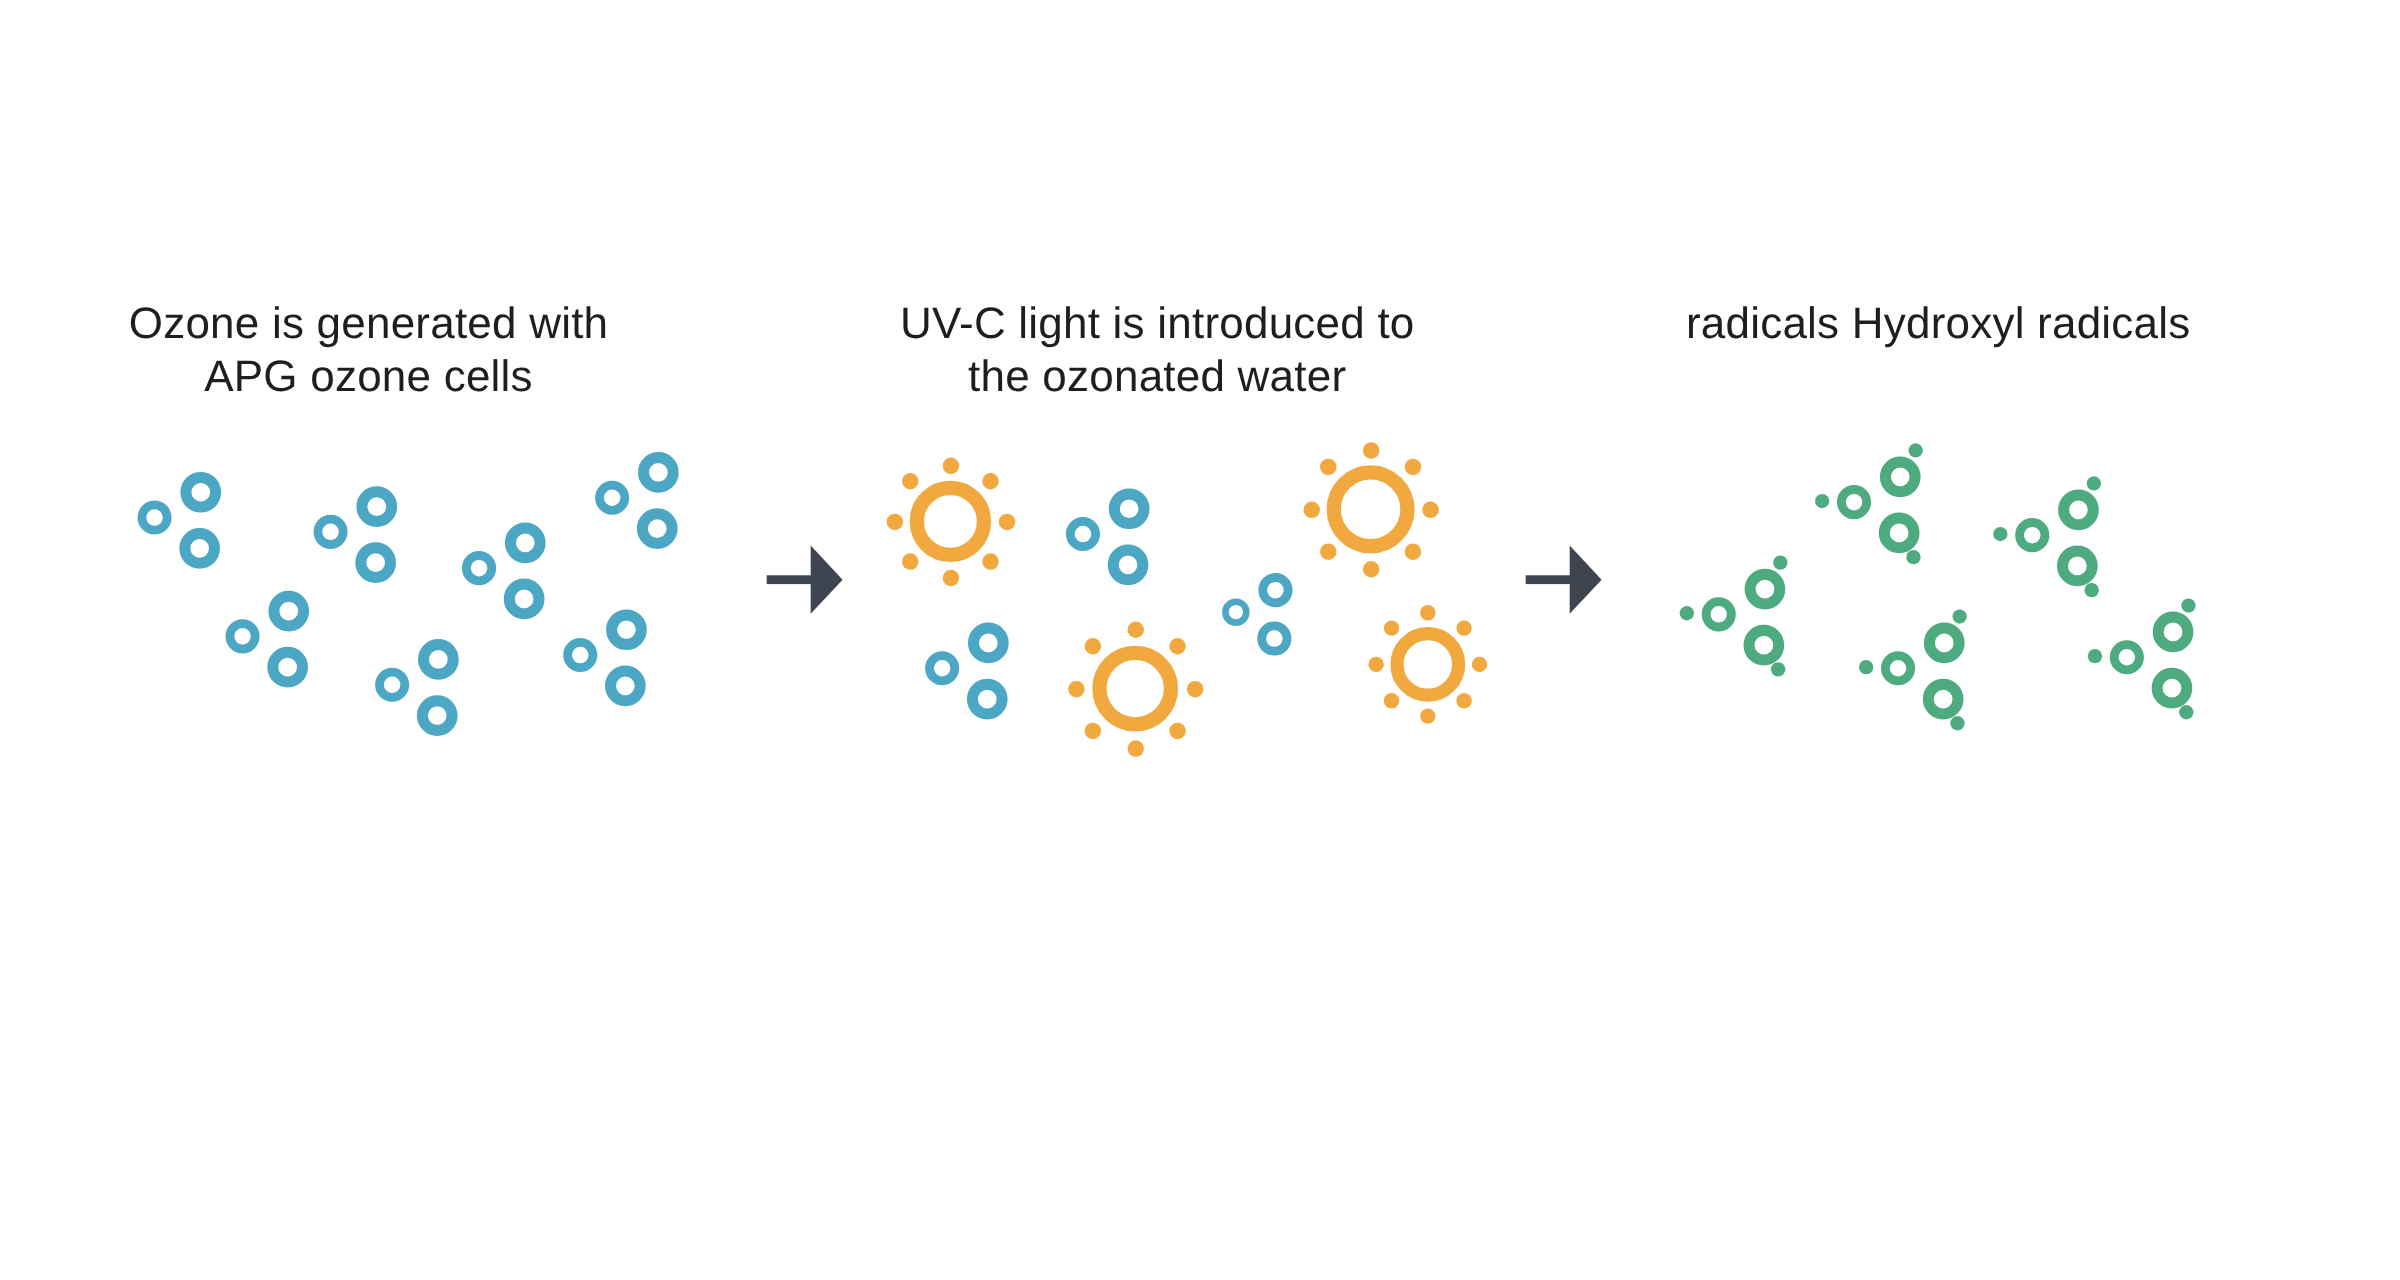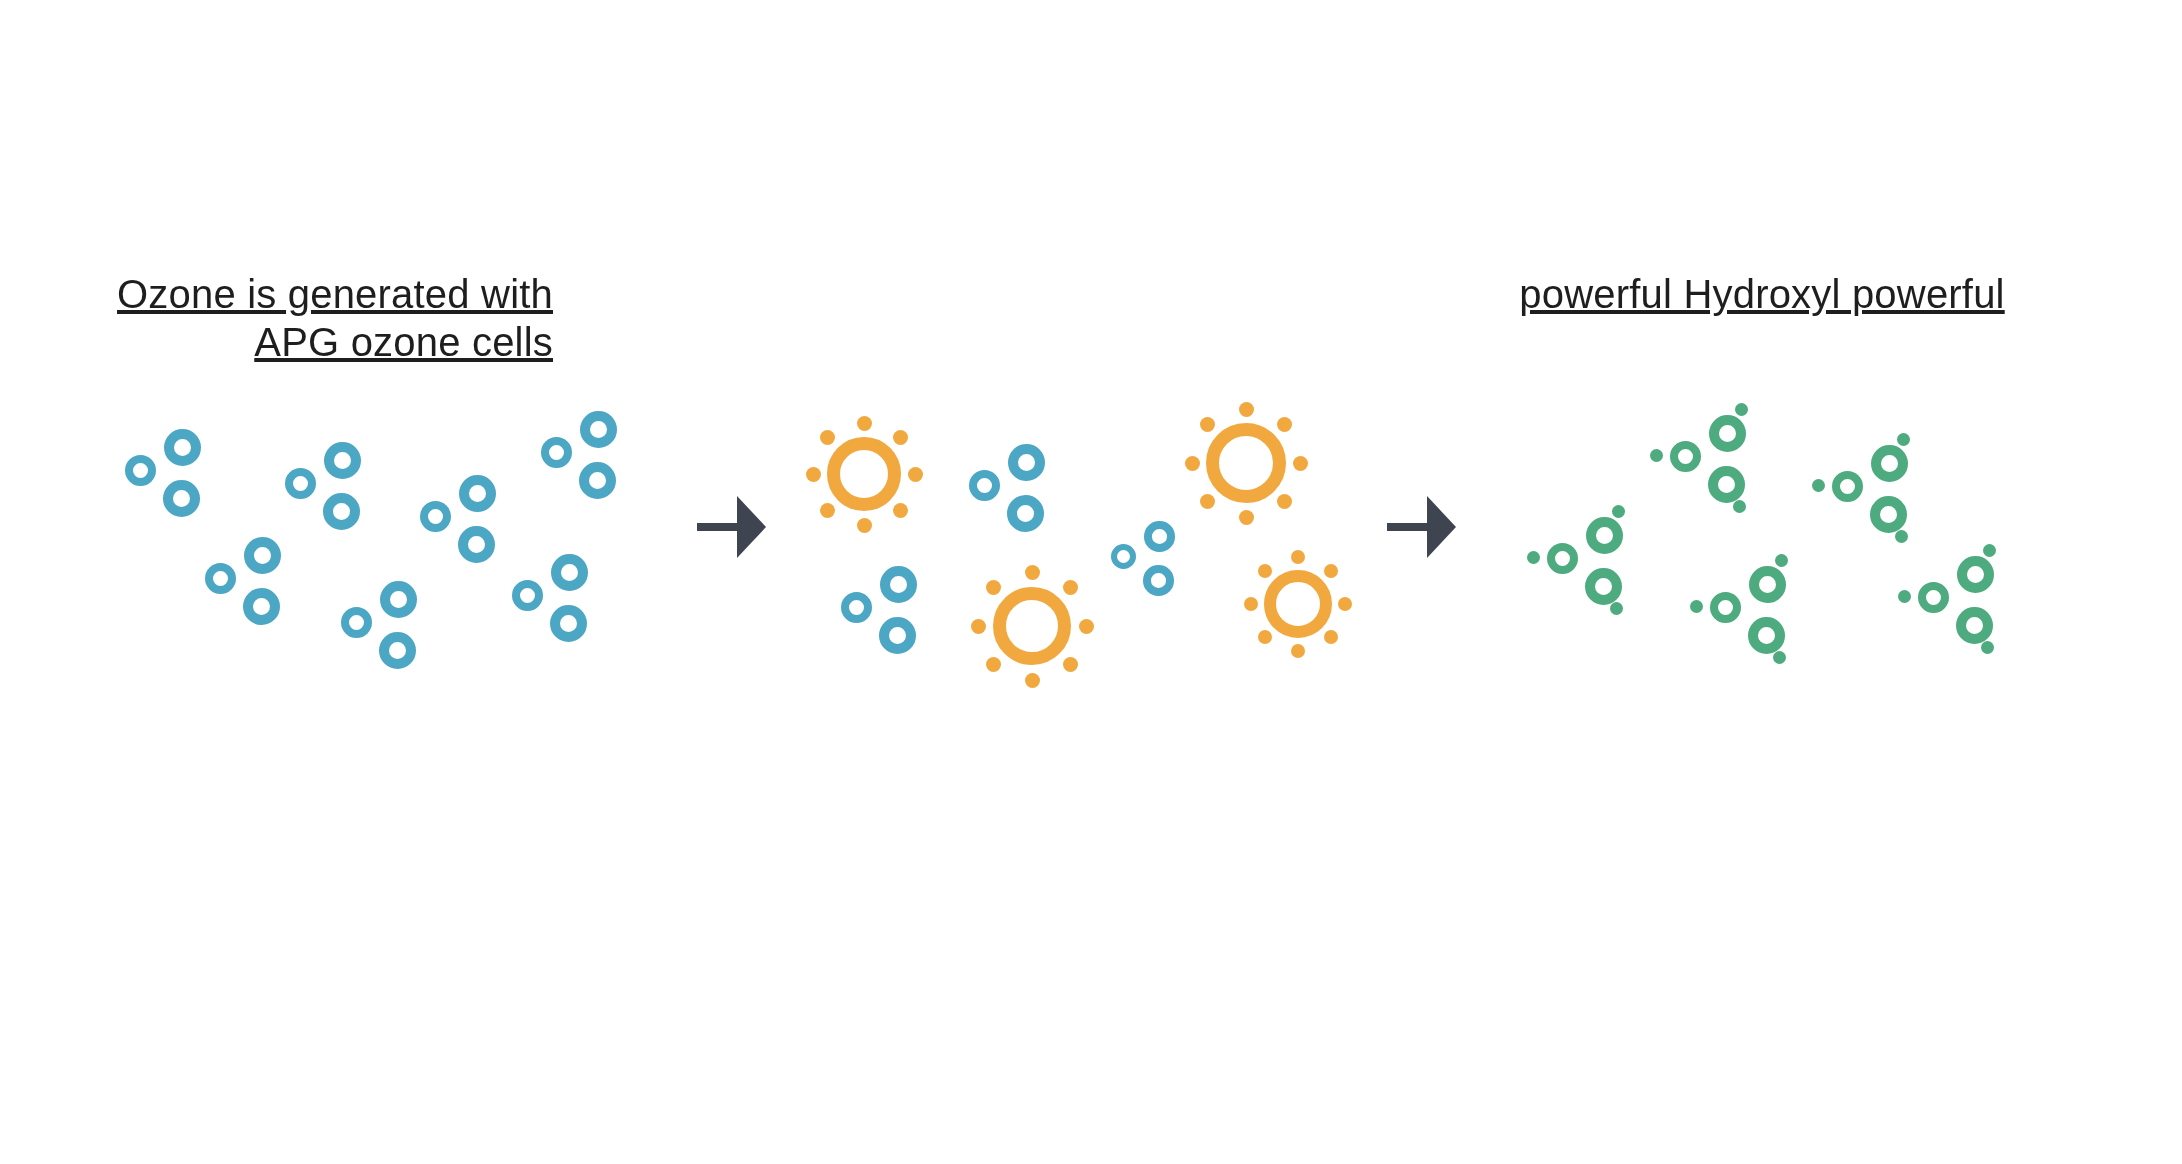--- a/index.html
+++ b/index.html
@@ -7,45 +7,48 @@
     position: relative;
     width: 2182px;
     height: 1164px;
     background: #ffffff;
     overflow: hidden;
     font-family: "Liberation Sans", sans-serif;
   }
   .panel-title {
     position: absolute;
     transform: translateX(-50%);
-    text-align: right;
+    text-align: center;
     font-size: 40px;
     line-height: 48px;
     font-weight: 400;
     letter-spacing: 0.2px;
     white-space: nowrap;
-    text-decoration: underline;
   }
   .panel-title div { white-space: nowrap; }
   .g { position: absolute; }
   .ring { position: absolute; border-radius: 50%; box-sizing: content-box; background: transparent; }
   .dot  { position: absolute; border-radius: 50%; }
   .shaft { position: absolute; }
   .head  { position: absolute; width: 0; height: 0; }
 </style>
 </head>
 <body>
 
 <div class="canvas" style="background: rgb(255, 255, 255);">
   <div class="panel-title" id="title-0" style="left: 335px; top: 270px; color: rgb(30, 30, 30);">
     <div>Ozone is generated with</div>
     <div>APG ozone cells</div>
   </div>
+  <div class="panel-title" id="title-1" style="left: 1052px; top: 270px; color: rgb(30, 30, 30);">
+    <div>UV-C light is introduced to</div>
+    <div>the ozonated water</div>
+  </div>
   <div class="panel-title" id="title-2" style="left: 1762px; top: 270px; color: rgb(30, 30, 30);">
-    <div>powerful Hydroxyl powerful</div>
+    <div>radicals Hydroxyl radicals</div>
   </div>
   <div id="graphics">
       <div class="g" style="left: 140px; top: 470px;">
         <div class="ring" style="left: -15.5px; top: -15.5px; width: 15px; height: 15px; border: 8px solid rgb(76, 167, 196);"></div>
         <div class="ring" style="left: 23.5px; top: -41.5px; width: 17px; height: 17px; border: 10px solid rgb(76, 167, 196);"></div>
         <div class="ring" style="left: 22.5px; top: 9.5px; width: 17px; height: 17px; border: 10px solid rgb(76, 167, 196);"></div>
       </div>
       <div class="g" style="left: 300px; top: 483px;">
         <div class="ring" style="left: -15.5px; top: -15.5px; width: 15px; height: 15px; border: 8px solid rgb(76, 167, 196);"></div>
         <div class="ring" style="left: 23.5px; top: -41.5px; width: 17px; height: 17px; border: 10px solid rgb(76, 167, 196);"></div>

